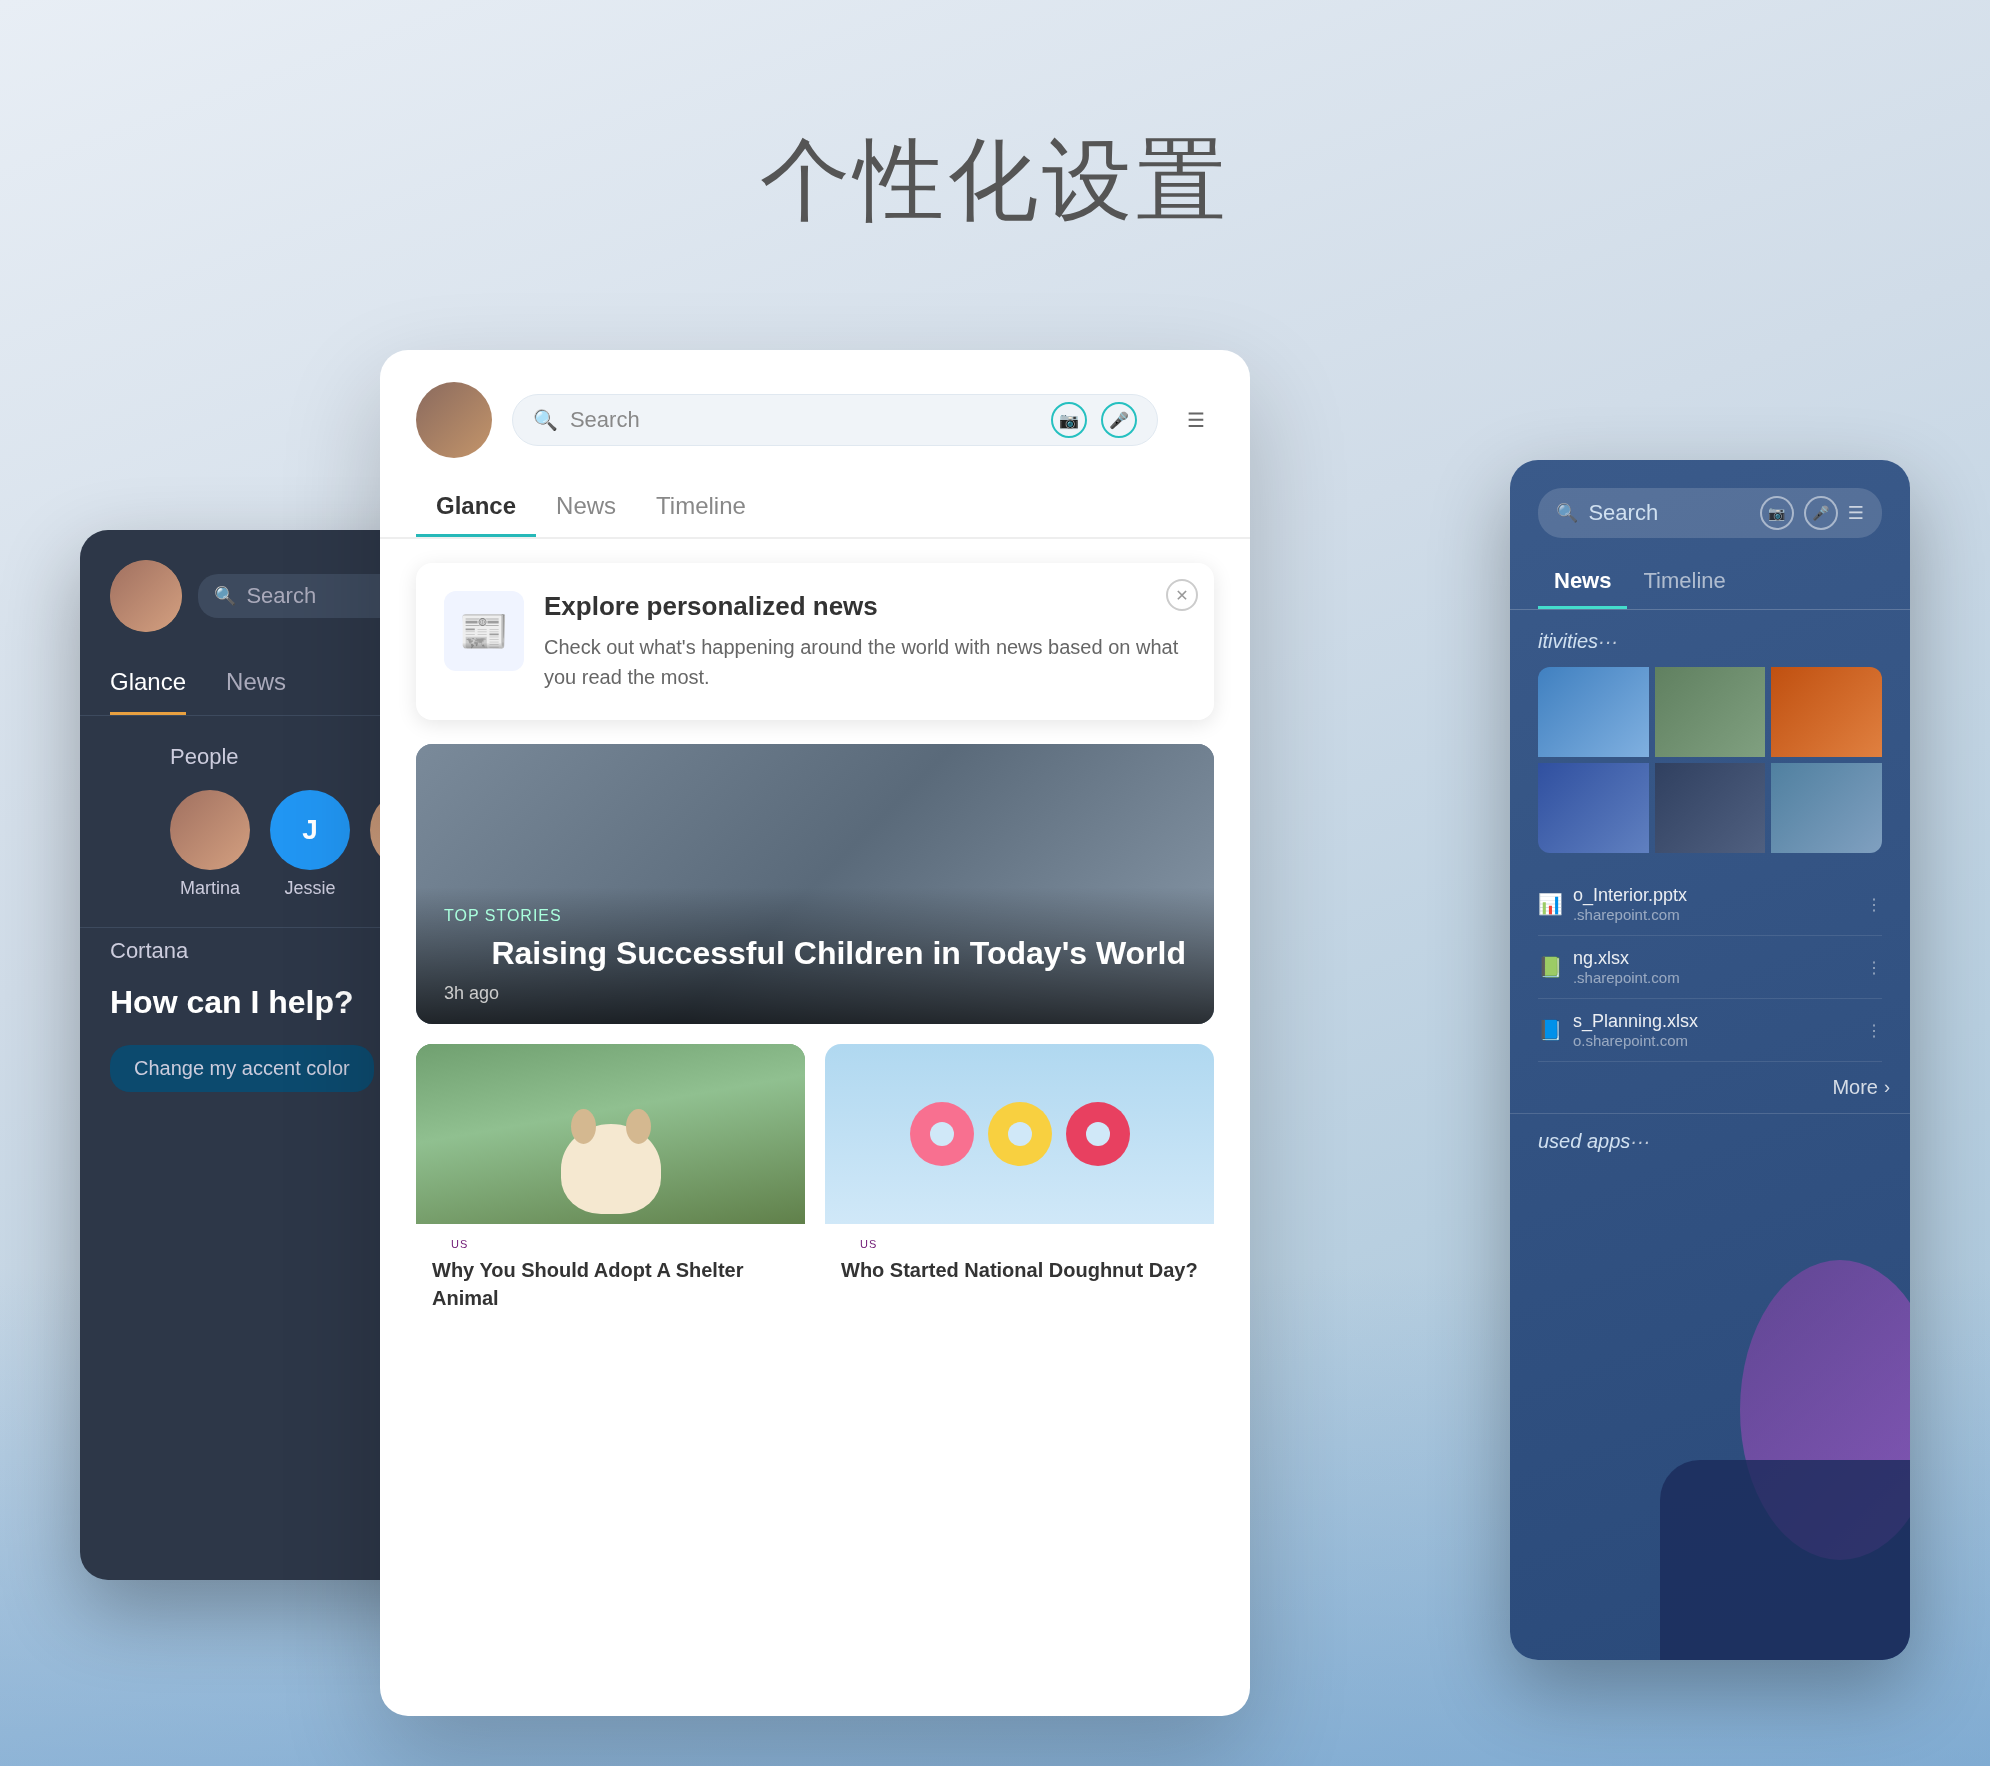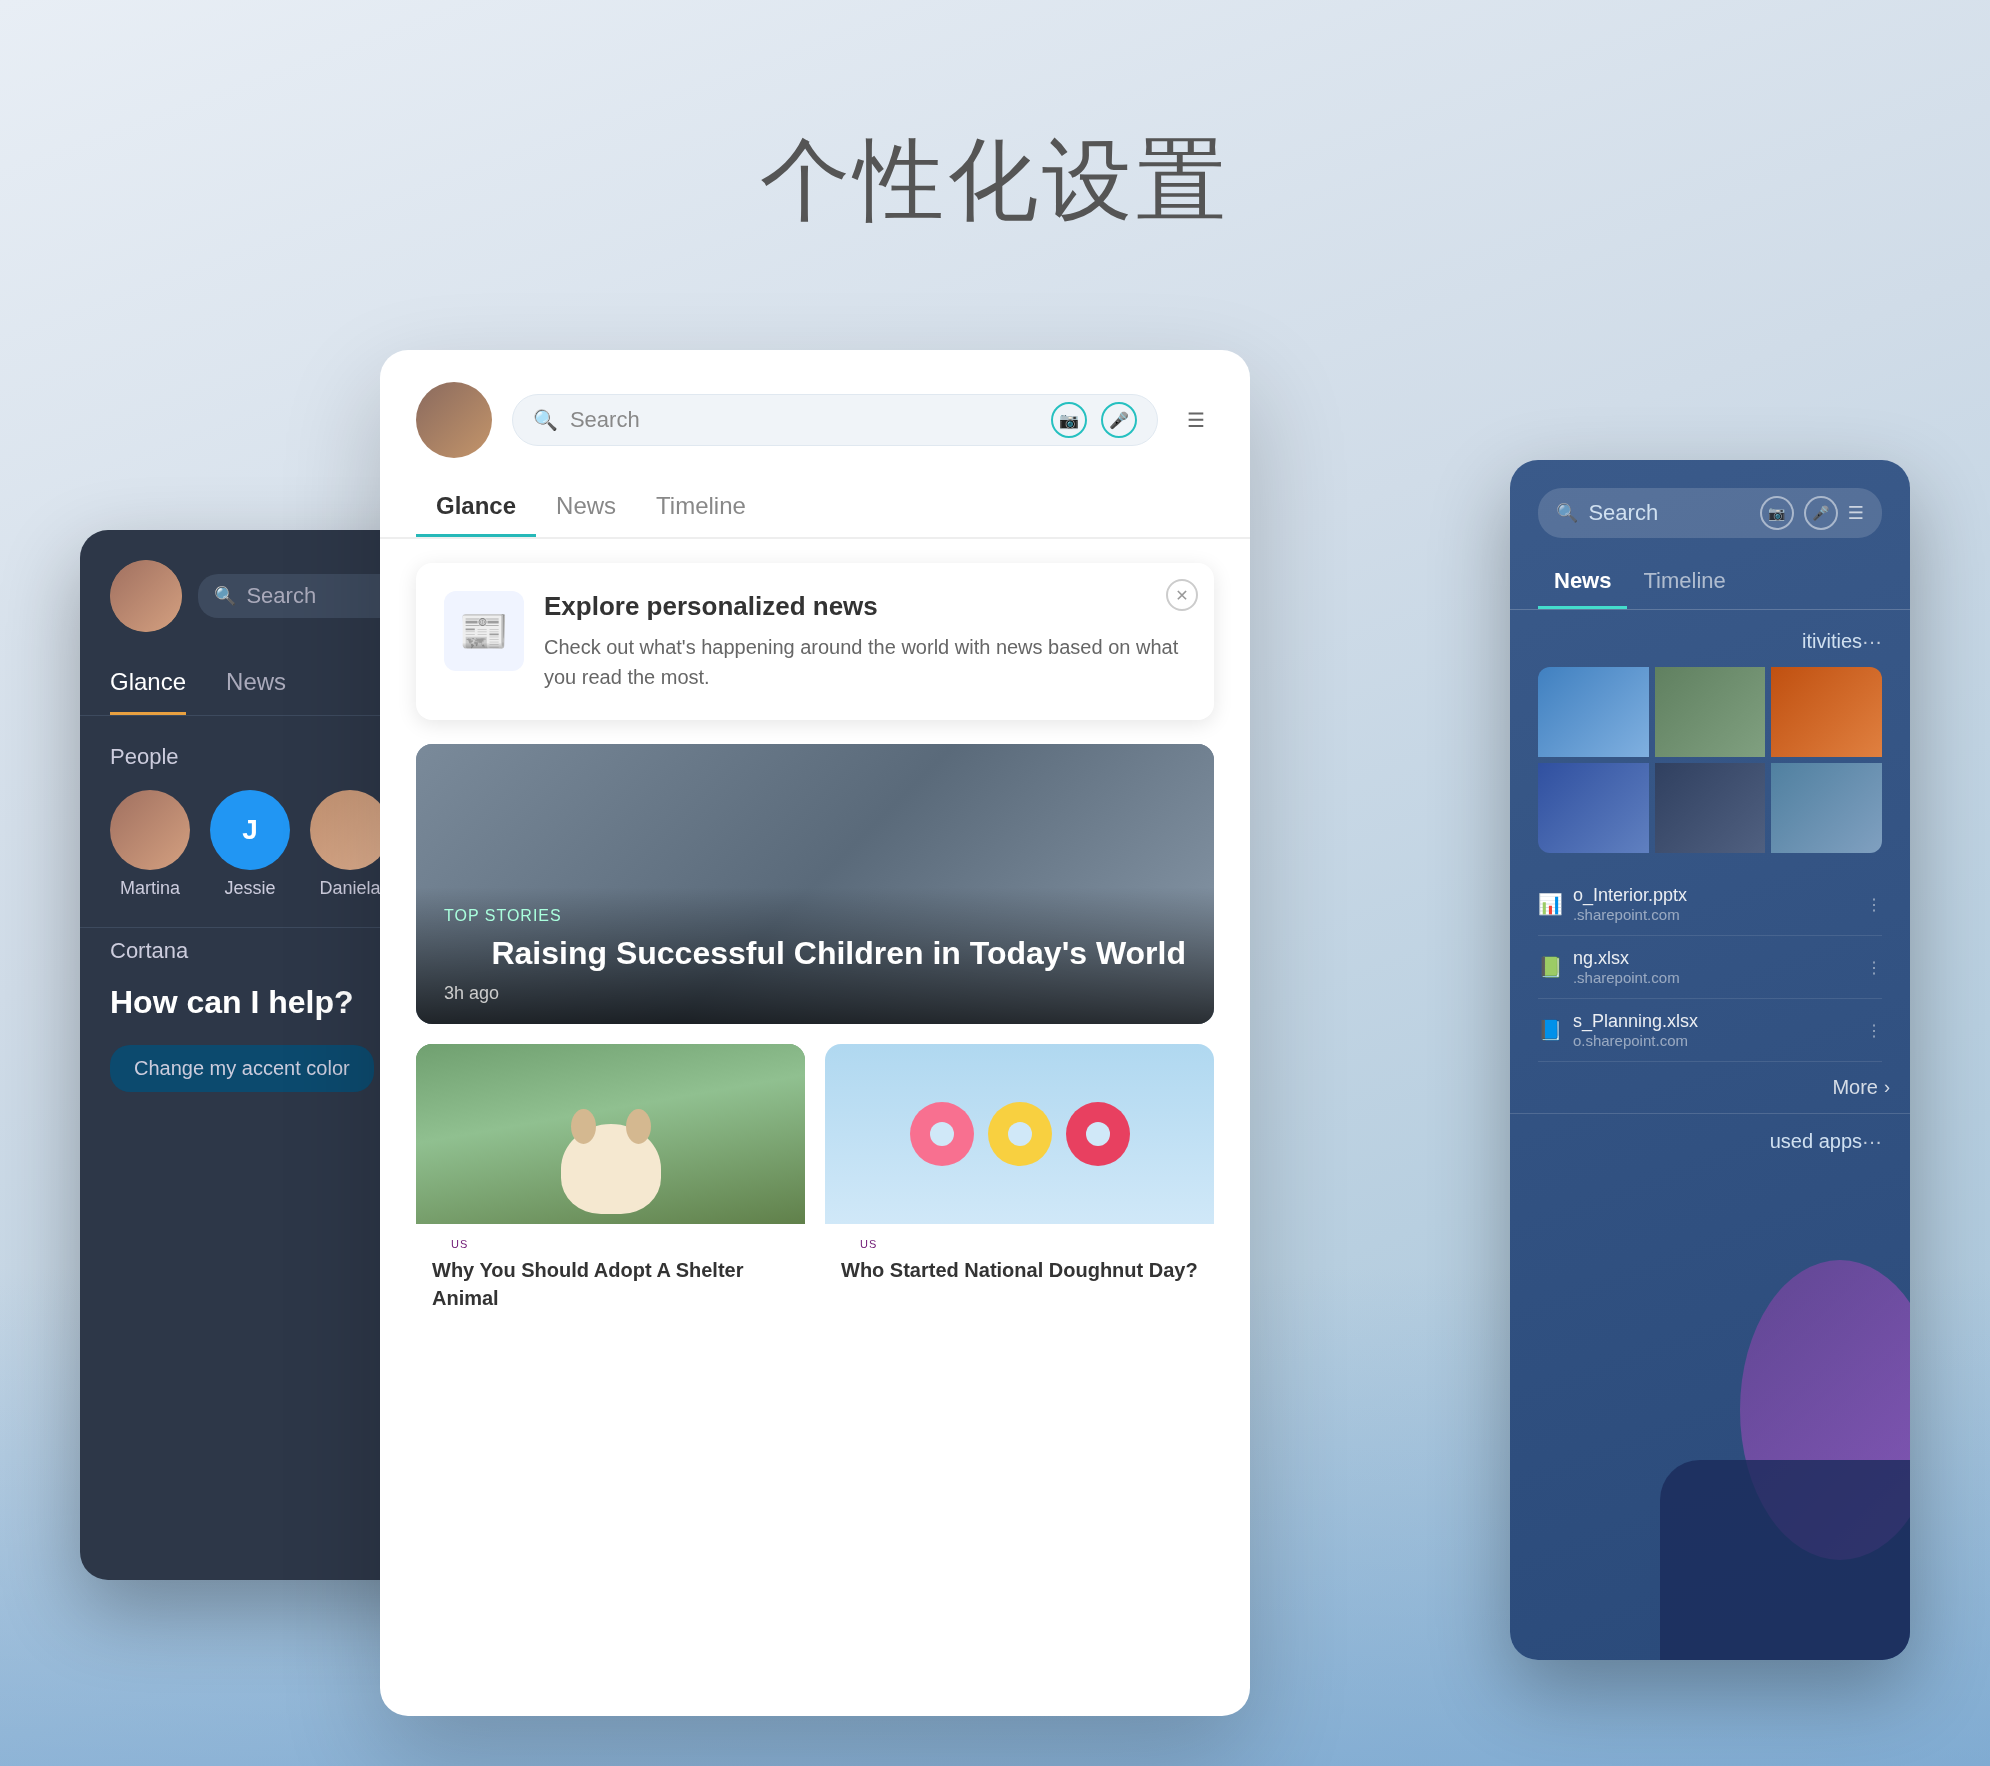--- a/index.html
+++ b/index.html
@@ -96,21 +96,22 @@
       font-size: 24px;
       color: #aab;
       padding-bottom: 16px;
       cursor: pointer;
     }
     .tab-dark.active {
       color: #fff;
       border-bottom: 3px solid #e8a040;
     }
     .people-section {
-      padding: 28px 30px;
+      padding: 28px 46px;
+      margin-left: 44px;
     }
     .people-label {
       color: #ccd;
       font-size: 22px;
       margin-bottom: 20px;
       font-weight: 500;
     }
     .people-row {
       display: flex;
       gap: 20px;
@@ -470,23 +471,24 @@
       font-weight: 600;
       border-bottom: 3px solid #4dc;
     }
 
     
     .activities-section {
       padding: 20px 28px;
     }
     .section-header {
       display: flex;
-      justify-content: flex-end;
+      justify-content: flex-start;
       align-items: center;
       margin-bottom: 14px;
+      font-style: italic;
     }
     .section-title-blue {
       color: #d0e0f0;
       font-size: 20px;
       font-weight: 500;
     }
     .dots-btn {
       color: rgba(255,255,255,0.7);
       font-size: 20px;
       cursor: pointer;

